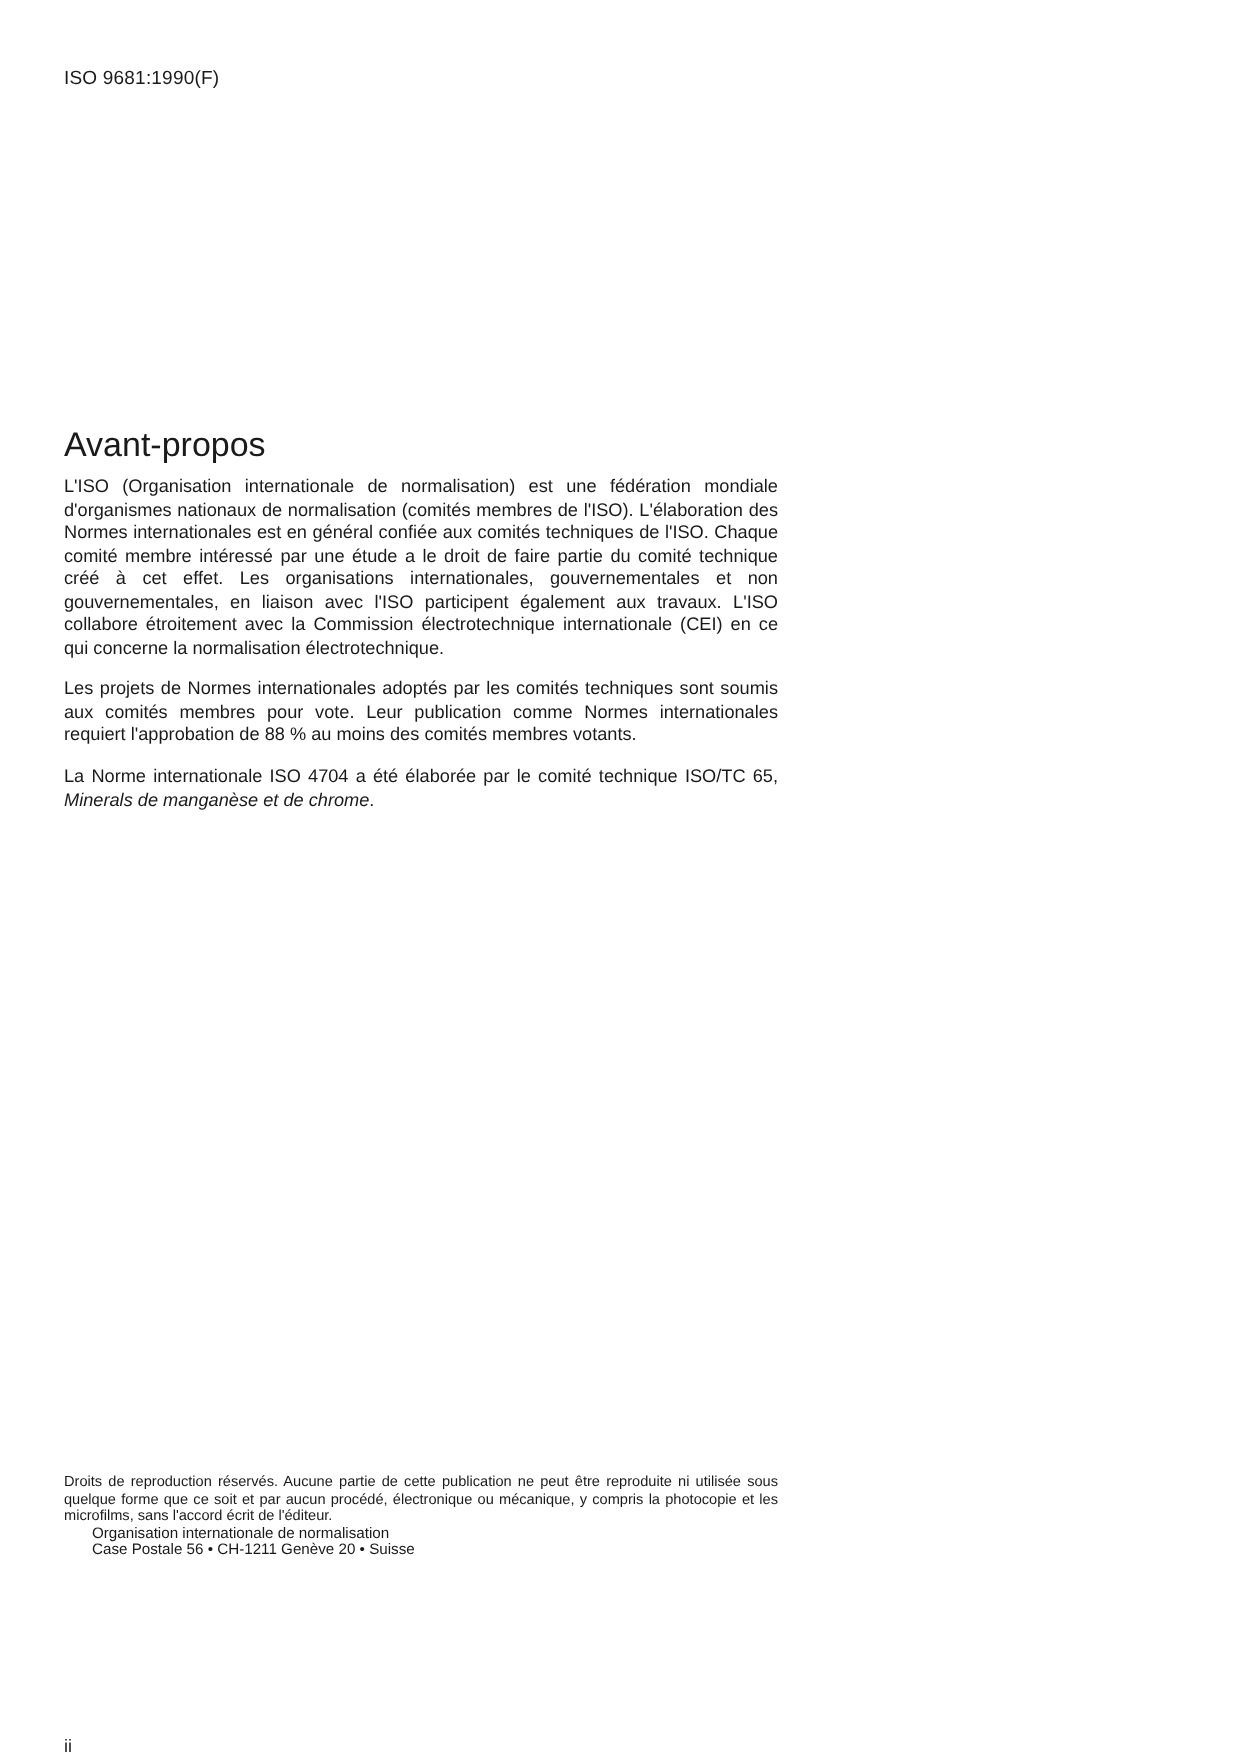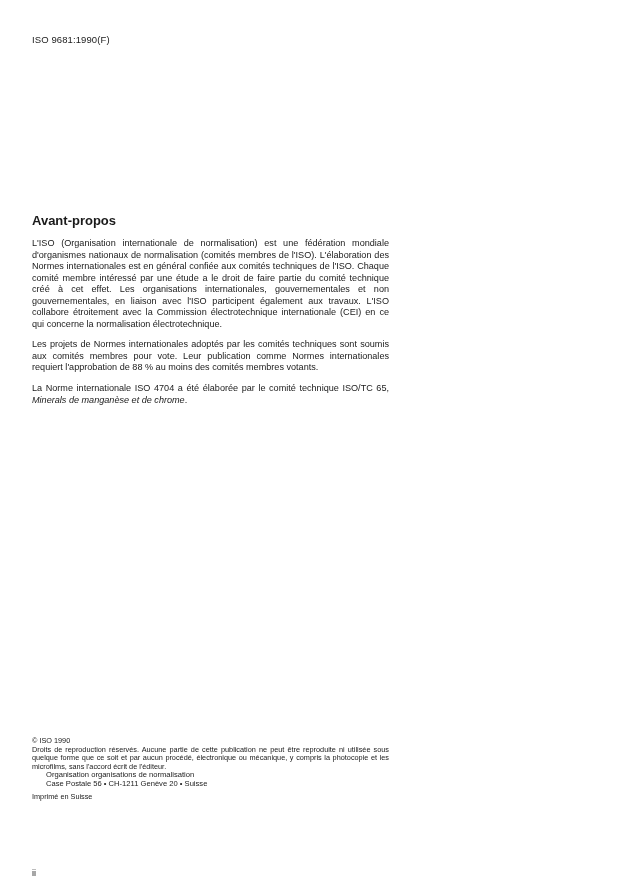--- a/index.html
+++ b/index.html
@@ -6,21 +6,21 @@
     body {
       width: 622px; height: 878px; position: relative; overflow: hidden;
       font-family: "Liberation Sans", sans-serif; color: #1a1a1a;
     }
     .doc-id {
       position: absolute; left: 32px; top: 34px;
       font-size: 9.5px; font-weight: normal; letter-spacing: 0.1px;
     }
     .section-title {
       position: absolute; left: 32px; top: 213px;
-      font-size: 13px; font-weight: bold;
+      font-size: 17px; font-weight: normal;
     }
     .body {
       position: absolute; left: 32px; top: 238px; width: 357px;
       font-size: 9.1px; line-height: 11.55px; text-align: justify;
     }
     .body p { margin: 0 0 9px 0; }
     .body em { }
     .footer {
       position: absolute; left: 32px; top: 737px; width: 357px;
       font-size: 7.3px; line-height: 8.6px;
@@ -41,20 +41,18 @@
 
 <div class="section-title">Avant-propos</div>
 
 <div class="body">
   <p>L'ISO (Organisation internationale de normalisation) est une fédération mondiale d'organismes nationaux de normalisation (comités membres de l'ISO). L'élaboration des Normes internationales est en général confiée aux comités techniques de l'ISO. Chaque comité membre intéressé par une étude a le droit de faire partie du comité technique créé à cet effet. Les organisations internationales, gouvernementales et non gouvernementales, en liaison avec l'ISO participent également aux travaux. L'ISO collabore étroitement avec la Commission électrotechnique internationale (CEI) en ce qui concerne la normalisation électrotechnique.</p>
   <p>Les projets de Normes internationales adoptés par les comités techniques sont soumis aux comités membres pour vote. Leur publication comme Normes internationales requiert l'approbation de 88 % au moins des comités membres votants.</p>
   <p><span>La Norme internationale ISO 4704 a été élaborée par le comité technique ISO/TC 65, </span><em>Minerals de manganèse et de chrome</em><span>.</span></p>
 </div>
 
 <div class="footer">
-  <p>© ISO 1990</p>
   <p class="rights">Droits de reproduction réservés. Aucune partie de cette publication ne peut être reproduite ni utilisée sous quelque forme que ce soit et par aucun procédé, électronique ou mécanique, y compris la photocopie et les microfilms, sans l'accord écrit de l'éditeur.</p>
-  <p class="org">Organisation organisations de normalisation</p>
+  <p class="org">Organisation internationale de normalisation</p>
   <p class="org">Case Postale 56 • CH-1211 Genève 20 • Suisse</p>
-  <p class="printed">Imprimé en Suisse</p>
 </div>
 
 <div class="page-num">ii</div>
 
 </body></html>

